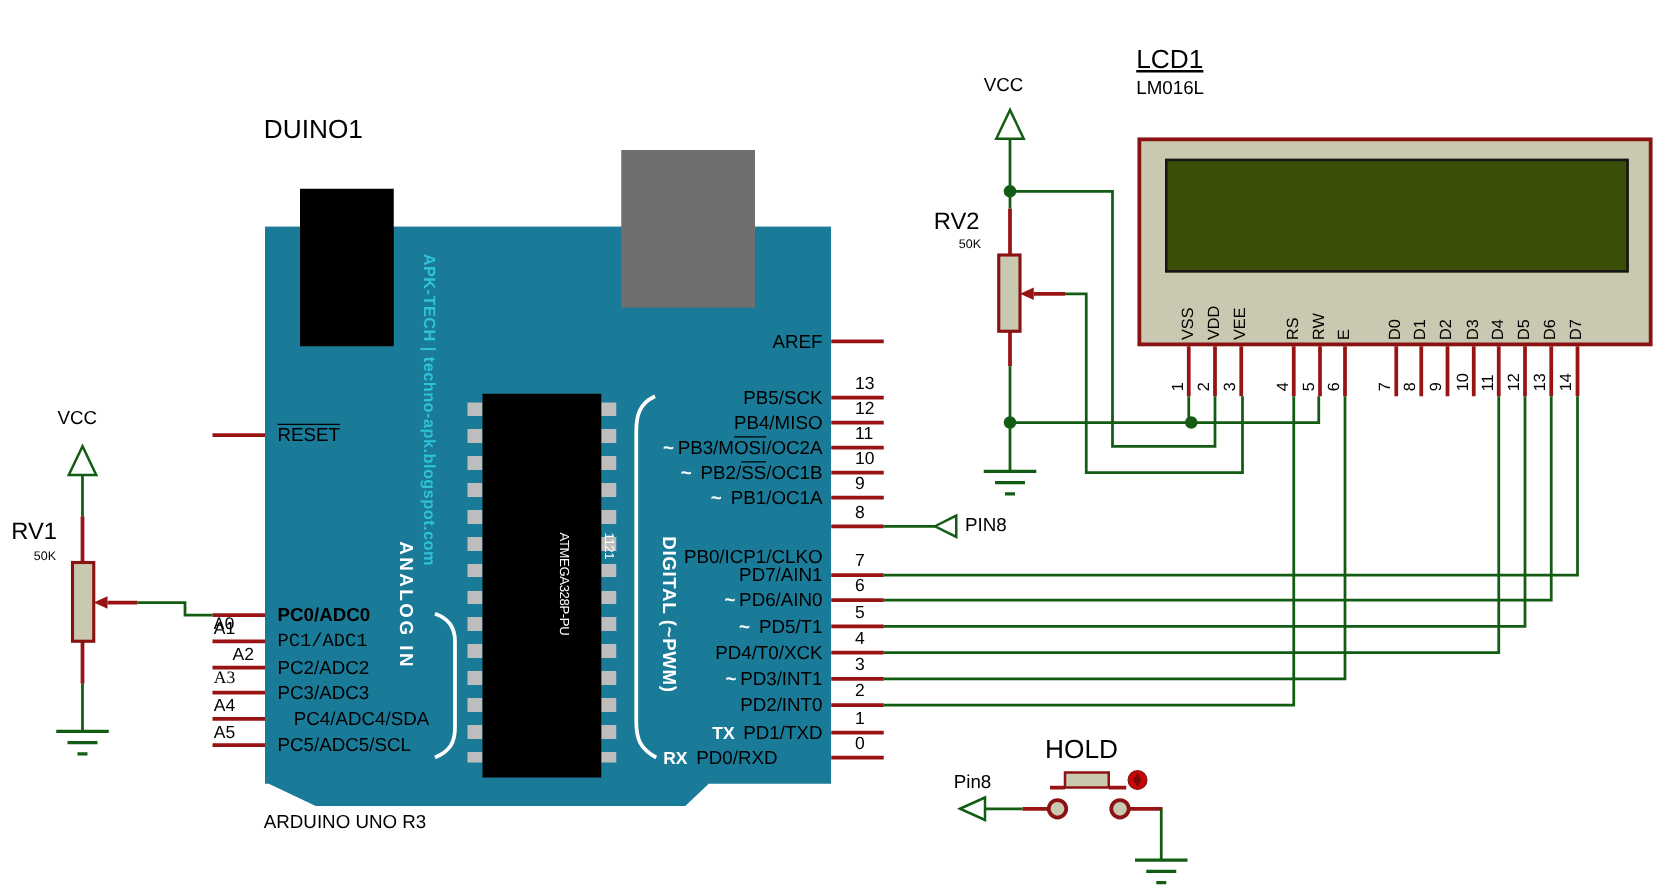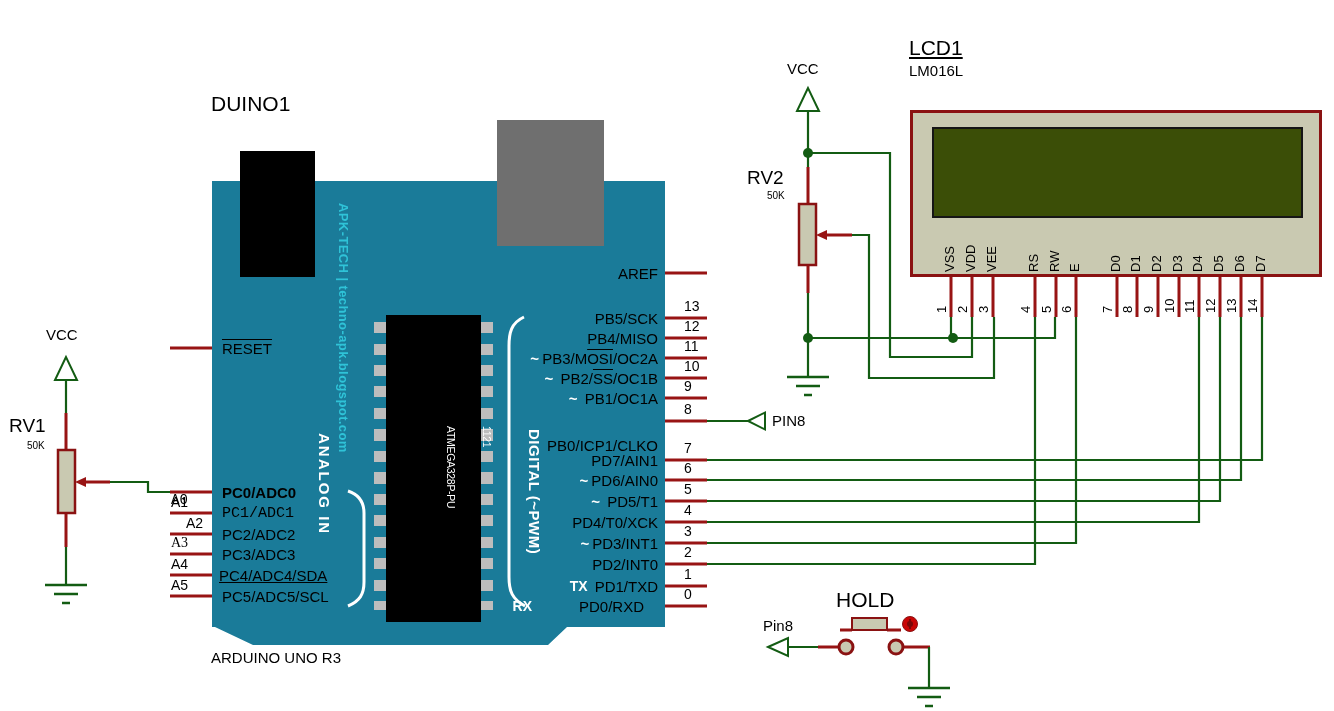--- a/index.html
+++ b/index.html
@@ -153,31 +153,31 @@
       <div class="pinrow r" style="right: 676px; top: 491px;"><span class="tilde">~ </span><span>PD5/T1</span></div>
       <div class="num" style="left: 684px; top: 502px;">4</div>
       <div class="pinrow r" style="right: 676px; top: 512px;"><span>PD4/T0/XCK</span></div>
       <div class="num" style="left: 684px; top: 523px;">3</div>
       <div class="pinrow r" style="right: 676px; top: 533px;"><span class="tilde">~</span><span>PD3/INT1</span></div>
       <div class="num" style="left: 684px; top: 544px;">2</div>
       <div class="pinrow r" style="right: 676px; top: 554px;"><span>PD2/INT0</span></div>
       <div class="num" style="left: 684px; top: 566px;">1</div>
       <div class="pinrow r" style="right: 676px; top: 576px;"><span class="txrx">TX</span><span>PD1/TXD</span></div>
       <div class="num" style="left: 684px; top: 586px;">0</div>
-      <div class="pinrow r" style="right: 690px; top: 596px; gap: 40px;"><span class="txrx">RX</span><span>PD0/RXD</span></div>
+      <div class="pinrow r" style="right: 712px; top: 596px;"><span class="txrx">RX</span><span>PD0/RXD</span></div>
       <div class="extlbl" style="left: 171px; top: 492px; font-family: Liberation Mono, monospace;">A0</div>
       <div class="pinrow" style="left: 222px; top: 482px; font-weight: bold;"><span>PC0/ADC0</span></div>
       <div class="extlbl" style="left: 171px; top: 494px;">A1</div>
       <div class="pinrow" style="left: 222px; top: 503px; font-family: Liberation Mono, monospace;"><span>PC1/ADC1</span></div>
       <div class="extlbl" style="left: 166px; top: 515px; margin-left: 20px;">A2</div>
       <div class="pinrow" style="left: 222px; top: 524px;"><span>PC2/ADC2</span></div>
       <div class="extlbl" style="left: 171px; top: 535px; font-family: Liberation Serif, serif;">A3</div>
       <div class="pinrow" style="left: 222px; top: 544px;"><span>PC3/ADC3</span></div>
       <div class="extlbl" style="left: 171px; top: 556px;">A4</div>
-      <div class="pinrow" style="left: 219px; top: 565px; text-decoration: underline;"><span>PC4/ADC4/SDA</span></div>
+      <div class="pinrow" style="left: 235px; top: 565px;"><span>PC4/ADC4/SDA</span></div>
       <div class="extlbl" style="left: 171px; top: 577px;">A5</div>
       <div class="pinrow" style="left: 222px; top: 586px;"><span>PC5/ADC5/SCL</span></div>
       <div class="vup" style="left: 942px; top: 214px; width: 17px; height: 58px;">VSS</div>
       <div class="vup" style="left: 934px; top: 287px; width: 15px; height: 26px;">1</div>
       <div class="vup" style="left: 963px; top: 214px; width: 17px; height: 58px;">VDD</div>
       <div class="vup" style="left: 955px; top: 287px; width: 15px; height: 26px;">2</div>
       <div class="vup" style="left: 984px; top: 214px; width: 17px; height: 58px;">VEE</div>
       <div class="vup" style="left: 976px; top: 287px; width: 15px; height: 26px;">3</div>
       <div class="vup" style="left: 1026px; top: 214px; width: 17px; height: 58px;">RS</div>
       <div class="vup" style="left: 1018px; top: 287px; width: 15px; height: 26px;">4</div>

